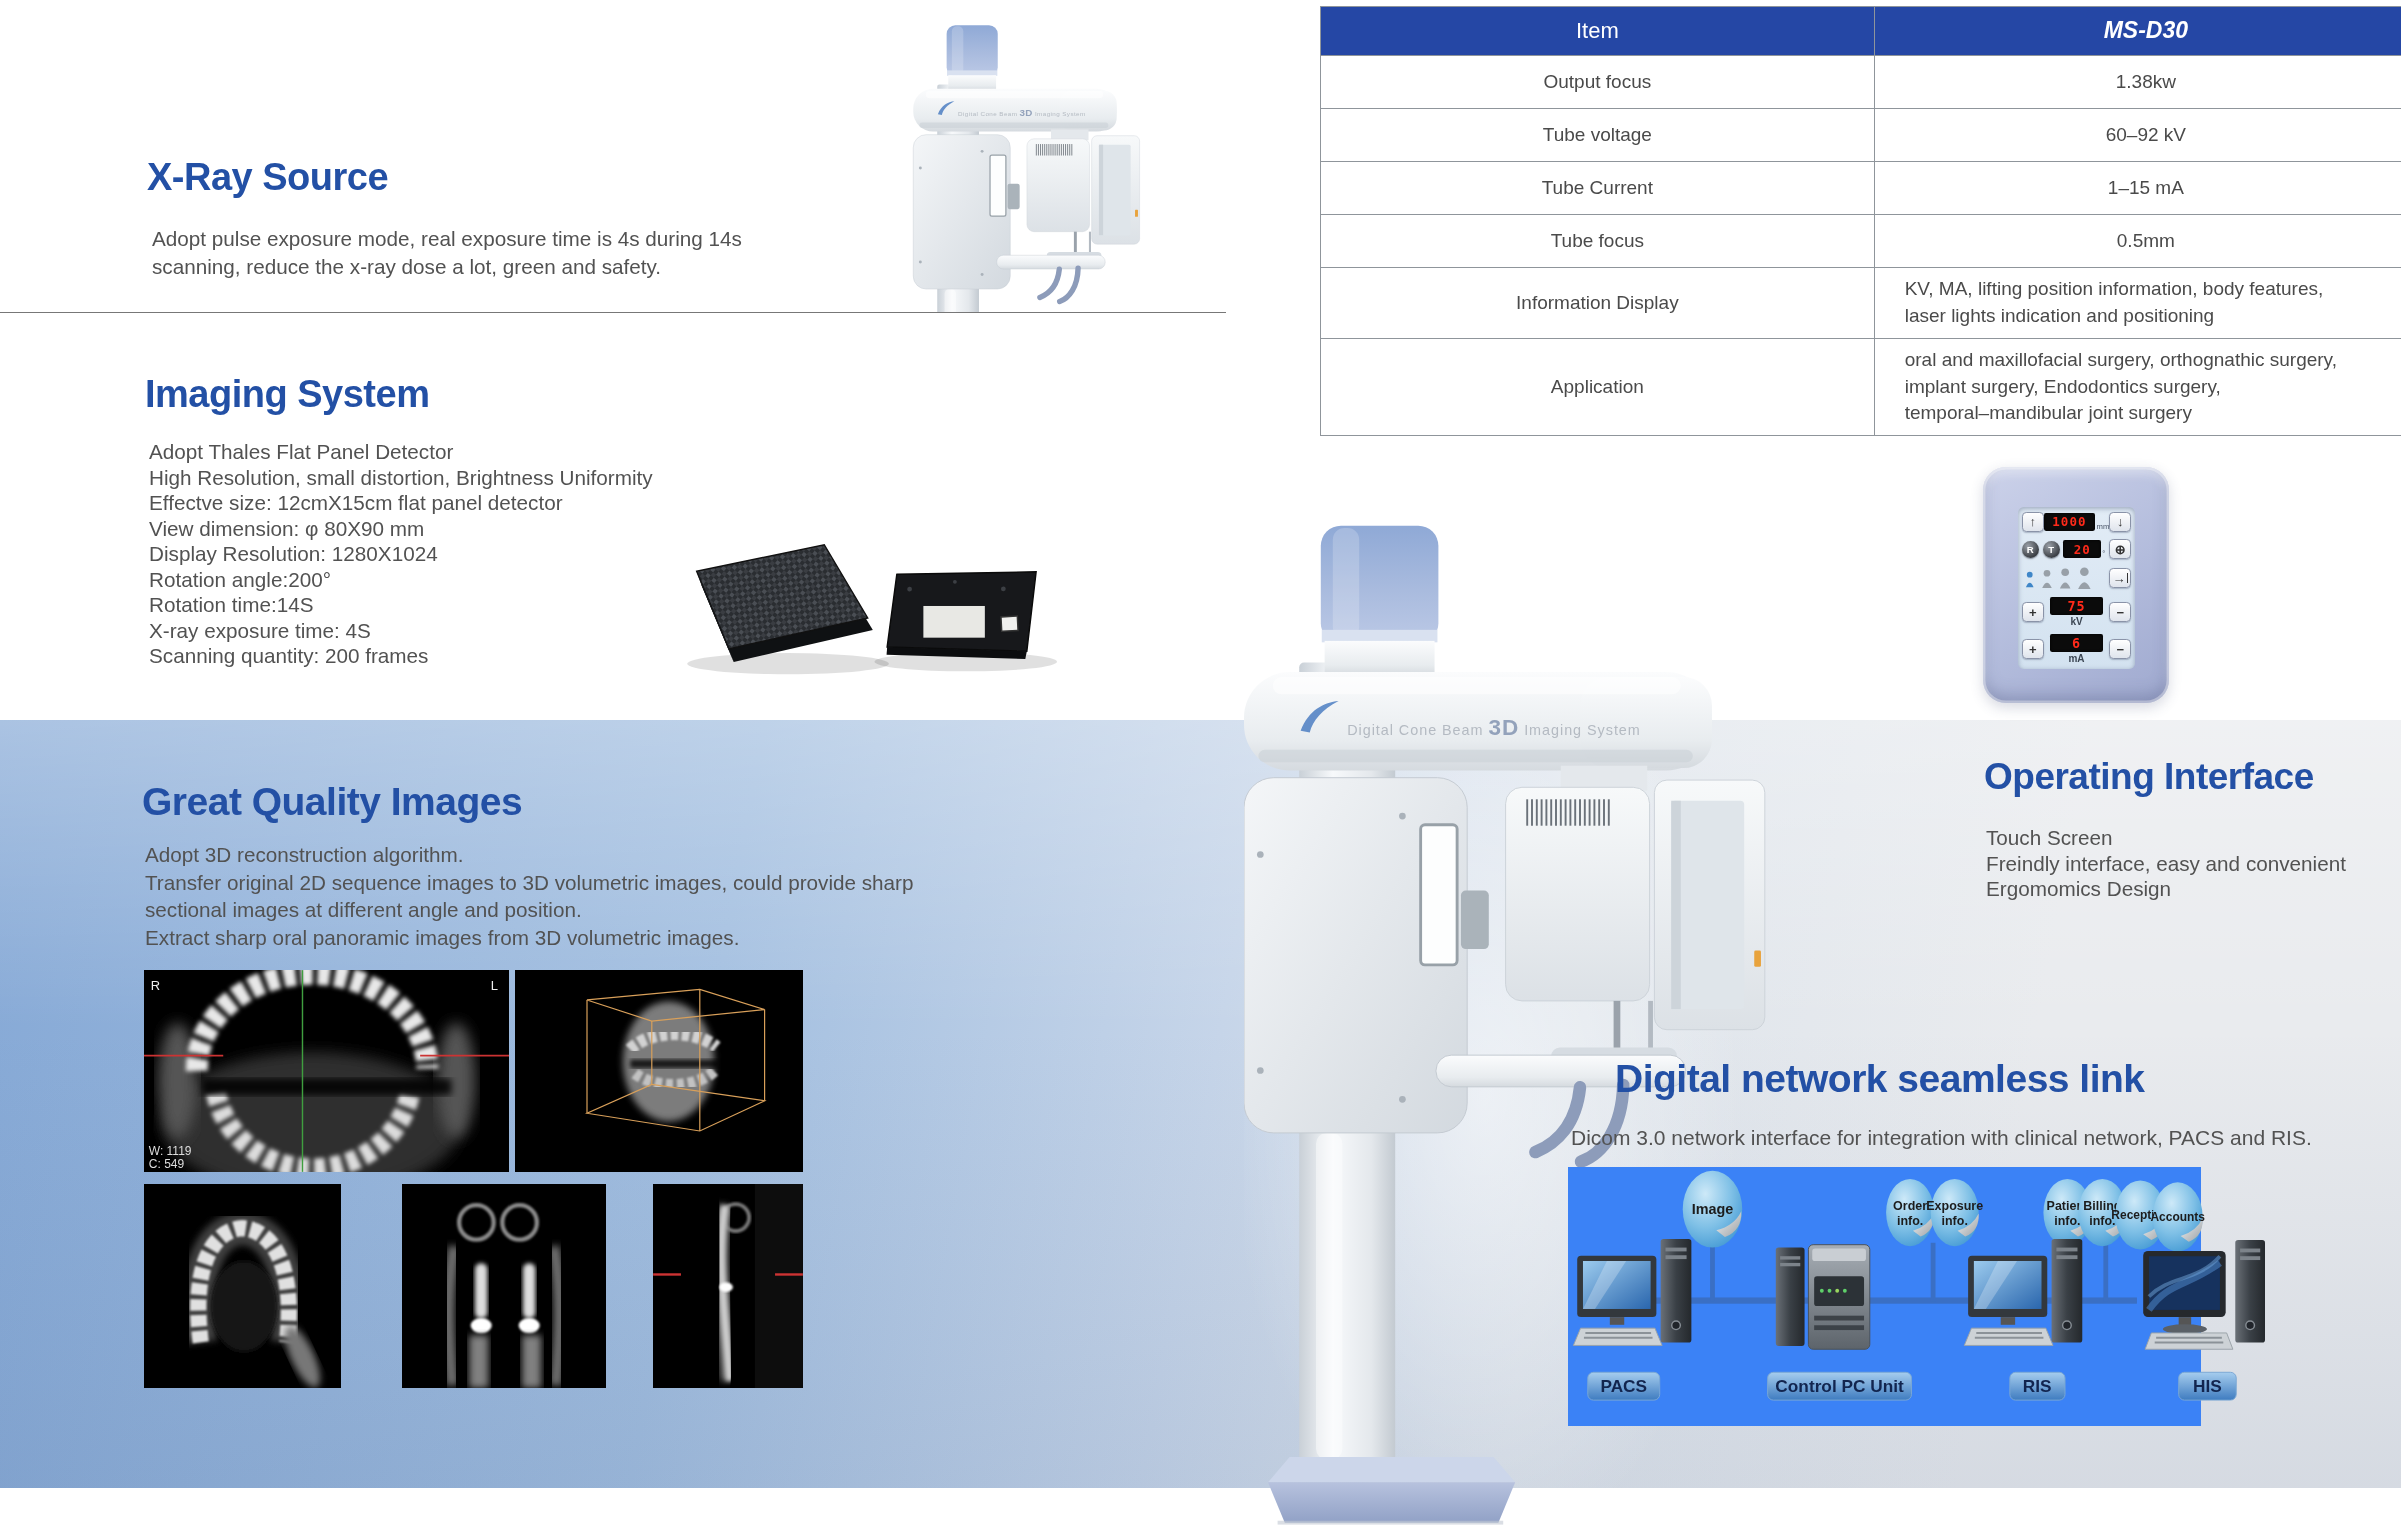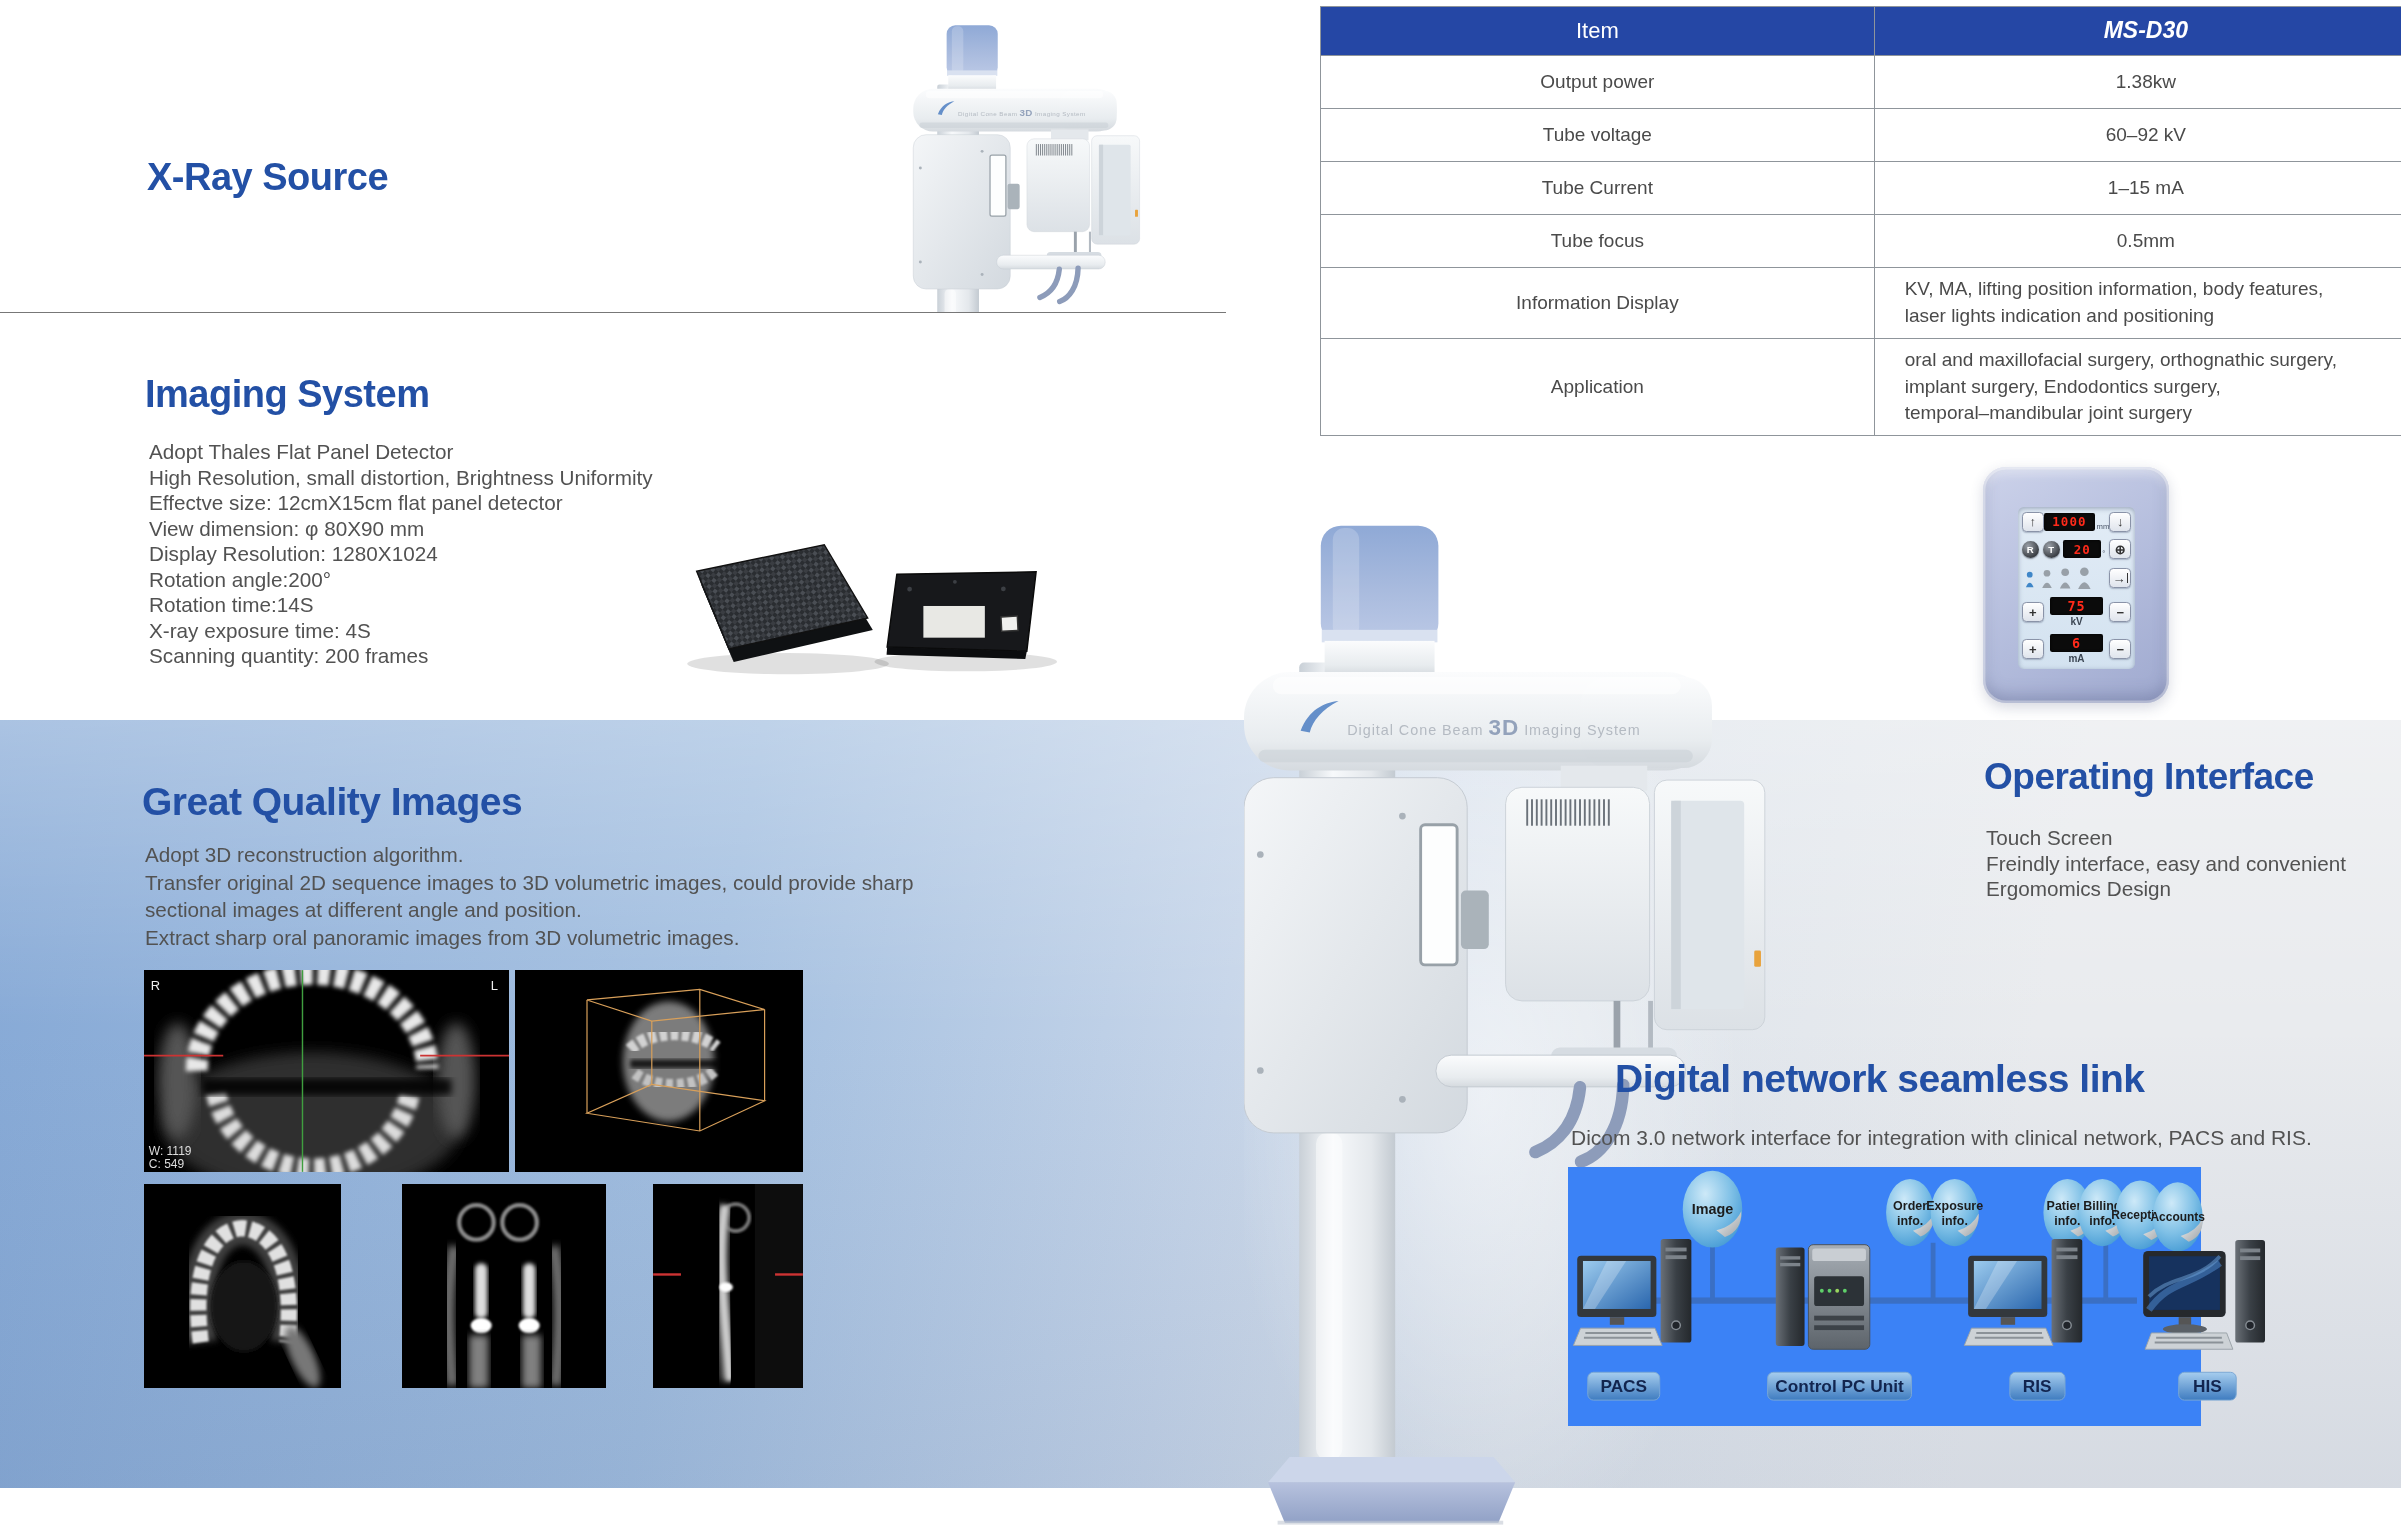--- a/index.html
+++ b/index.html
@@ -205,37 +205,39 @@
     </g>
   </defs>
 </svg>
 
 <div id="page">
 
   <div id="band" class="abs"></div>
   <div id="divider" class="abs"></div>
 
   <div class="abs title" style="left:147px;top:158px;">X-Ray Source</div>
+  <div class="abs bodytext" style="left:152px;top:225px;">Adopt pulse exposure mode, real exposure time is 4s during 14s
+scanning, reduce the x-ray dose a lot, green and safety.</div>
 
   <div class="abs" style="left:884px;top:22px;width:288px;height:290px;overflow:hidden;">
     <svg width="288" height="290" viewBox="0 0 1100 1390" preserveAspectRatio="xMidYMin meet">
       <use href="#machineG"></use>
     </svg>
   </div>
 
   <table id="spec-table" class="abs">
     <thead>
       <tr>
         <th style="width:50.2%">Item</th>
         <th class="model">MS-D30</th>
       </tr>
     </thead>
     <tbody>
       <tr class="r-sm">
-        <td>Output power</td>
+        <td>Output focus</td>
         <td>1.38kw</td>
       </tr>
       <tr class="r-sm">
         <td>Tube voltage</td>
         <td>60–92 kV</td>
       </tr>
       <tr class="r-sm">
         <td>Tube Current</td>
         <td>1–15 mA</td>
       </tr>

